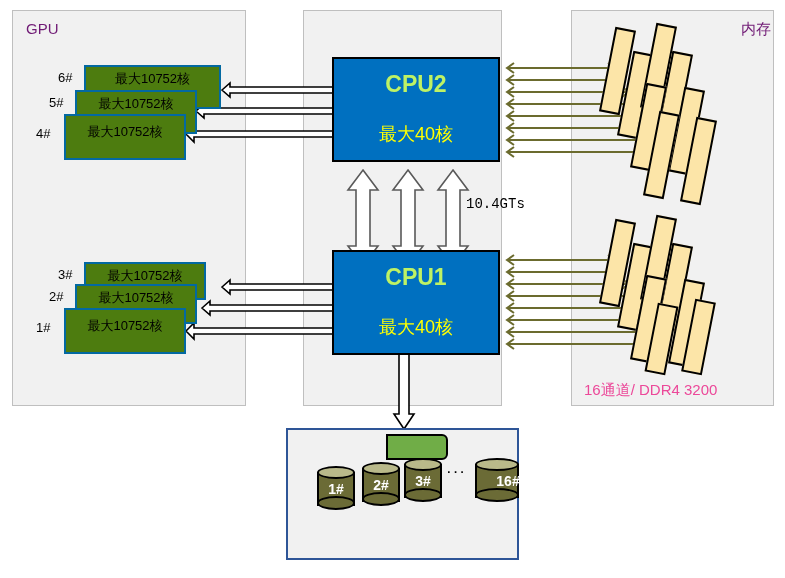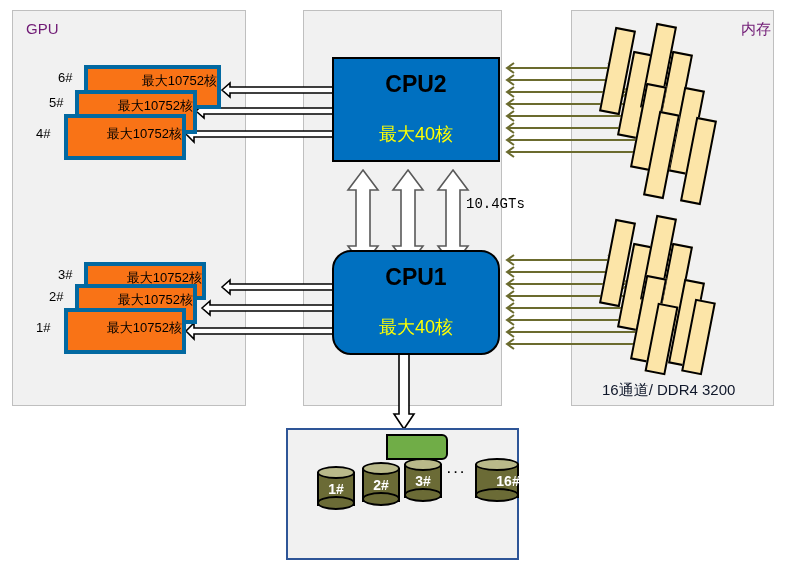--- a/index.html
+++ b/index.html
@@ -33,34 +33,33 @@
     color: #701a75;
     white-space: nowrap;
   }
   #gpu-title { left: 26px;  top: 20px; }
   #mem-title { left: 723px; top: 20px; margin-left: 18px; }
   #mem-footer {
     position: absolute;
     left: 584px;
     top: 381px;
     font-size: 15px;
-    color: #0f172a;
-    white-space: nowrap;
-    margin-left: 18px;
+    color: #ec4899;
+    white-space: nowrap;
   }
 
   
   .gpu-card {
     position: absolute;
-    background: #f97316;
-    border: 4px solid #0369a1;
+    background: #4d7c0f;
+    border: 2px solid #0369a1;
     box-sizing: border-box;
     color: #000000;
     font-size: 13px;
-    text-align: right;
+    text-align: center;
   }
   .gpu-card .gpu-label-inner {
     position: absolute;
     left: 0; right: 0;
     top: 3px;
     white-space: nowrap;
   }
   .gpu-tag {
     position: absolute;
     font-size: 13px;
@@ -74,21 +73,21 @@
     position: absolute;
     background: #0070c0;
     border: 2px solid #000000;
     box-sizing: border-box;
   }
   .cpu-name {
     position: absolute;
     left: 0; right: 0;
     top: 12px;
     text-align: center;
-    color: #000000;
+    color: #bef264;
     font-size: 23px;
     font-weight: bold;
   }
   .cpu-cores {
     position: absolute;
     left: 0; right: 0;
     bottom: 14px;
     text-align: center;
     color: #ffff00;
     font-size: 18px;
@@ -330,21 +329,21 @@
   <div class="gpu-tag" style="left:36px; top:320px;">1#</div>
   <div class="gpu-card" style="left:64px; top:308px; width:122px; height:46px;">
     <div class="gpu-label-inner" style="top:7px;">最大10752核</div>
   </div>
 
   <div class="cpu-box" style="left:332px; top:57px; width:168px; height:105px;">
     <div class="cpu-name">CPU2</div>
     <div class="cpu-cores">最大40核</div>
   </div>
 
-  <div class="cpu-box" style="left:332px; top:250px; width:168px; height:105px;border-radius:19px;">
+  <div class="cpu-box" style="left:332px; top:250px; width:168px; height:105px;">
     <div class="cpu-name">CPU1</div>
     <div class="cpu-cores">最大40核</div>
   </div>
 
   <div class="inline-label" style="left:466px; top:196px;font-family:Liberation Mono, monospace;">10.4GTs</div>
 
   <div class="mem-stick" style="left:607px; top:28px;  width:21px; height:86px;"></div>
   <div class="mem-stick" style="left:625px; top:52px;  width:21px; height:86px;"></div>
   <div class="mem-stick" style="left:648px; top:24px;  width:21px; height:86px;"></div>
   <div class="mem-stick" style="left:664px; top:52px;  width:21px; height:86px;"></div>

